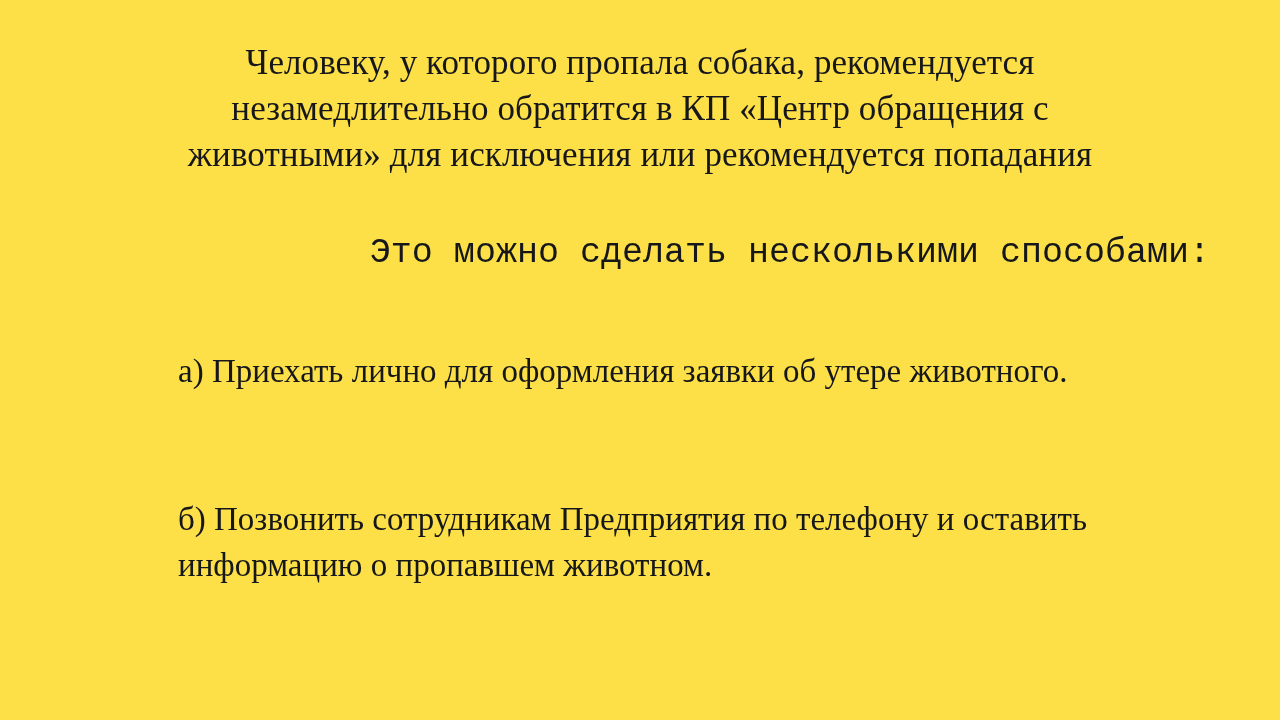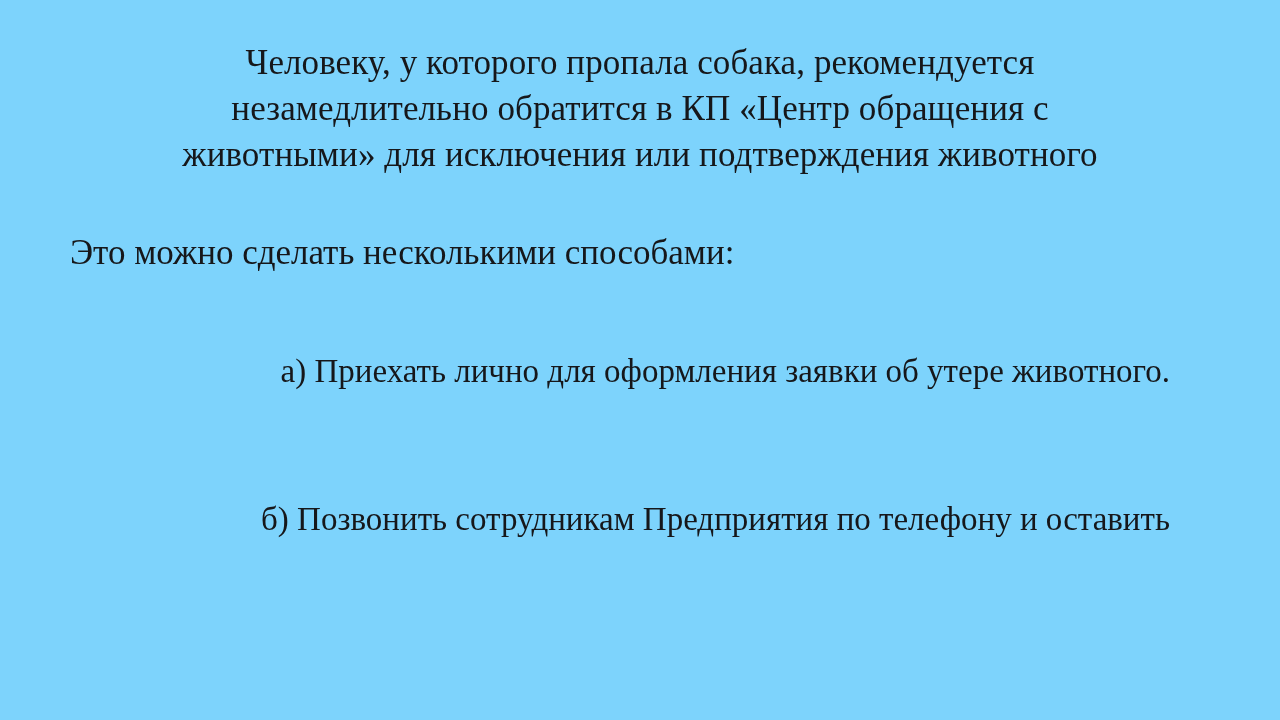--- a/index.html
+++ b/index.html
@@ -13,37 +13,38 @@
     font-family: "Liberation Serif", "DejaVu Serif", serif;
     color: #16171a;
     overflow: hidden;
   }
   .slide {
     position: relative;
     width: 1280px;
     height: 720px;
     box-sizing: border-box;
     padding: 40px 48px 0 48px;
-    background: #7dd3fc;
+    background: #fde047;
   }
   .heading-block {
     width: 1140px;
     margin: 0 auto;
     text-align: center;
   }
   .heading-line {
     font-size: 35px;
     line-height: 46px;
     letter-spacing: 0.1px;
     white-space: nowrap;
   }
   .subheading-block {
     width: 1140px;
     margin: 52px auto 16px auto;
-    text-align: left;
+    text-align: right;
+    font-family: Liberation Mono, monospace;
   }
   .subheading-line {
     font-size: 35px;
     line-height: 46px;
     white-space: nowrap;
   }
   .body-block {
     width: 1060px;
     margin: 0 auto;
     text-align: left;
@@ -53,39 +54,39 @@
   .option-a {
     margin-top: 72px;
   }
   .option-b {
     margin-top: 102px;
   }
   .body-line {
     font-size: 33px;
     line-height: 46px;
     white-space: nowrap;
-    text-align: right;
   }
 </style>
 </head>
 <body>
 
 <div class="slide">
 
   <div class="heading-block">
     <div class="heading-line">Человеку, у которого пропала собака, рекомендуется</div>
     <div class="heading-line">незамедлительно обратится в КП «Центр обращения с</div>
-    <div class="heading-line">животными» для исключения или подтверждения животного</div>
+    <div class="heading-line">животными» для исключения или рекомендуется попадания</div>
   </div>
 
   <div class="subheading-block">
     <div class="subheading-line">Это можно сделать несколькими способами:</div>
   </div>
 
   <div class="body-block option-a">
     <div class="body-line">а) Приехать лично для оформления заявки об утере животного.</div>
   </div>
 
   <div class="body-block option-b">
     <div class="body-line">б) Позвонить сотрудникам Предприятия по телефону и оставить</div>
+    <div class="body-line">информацию о пропавшем животном.</div>
   </div>
 
 </div>
 
 </body></html>

